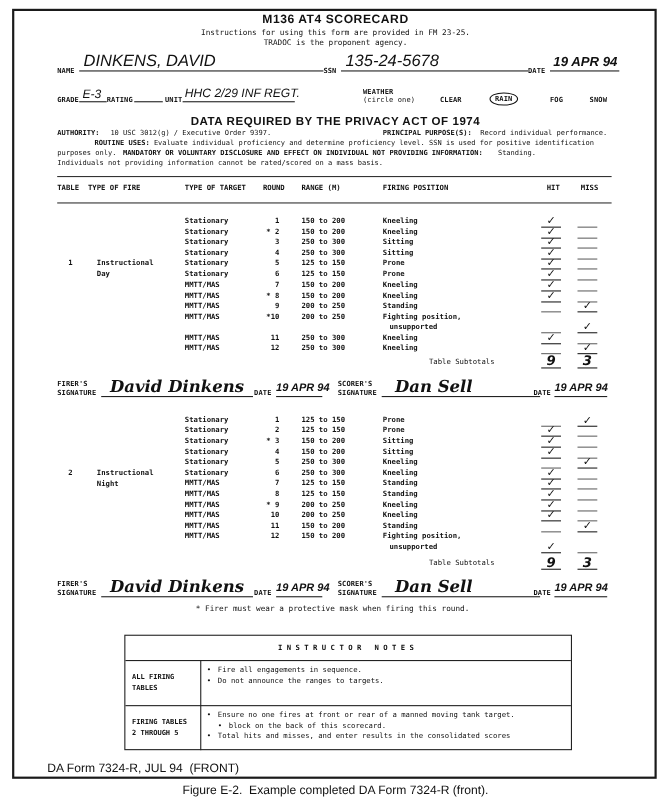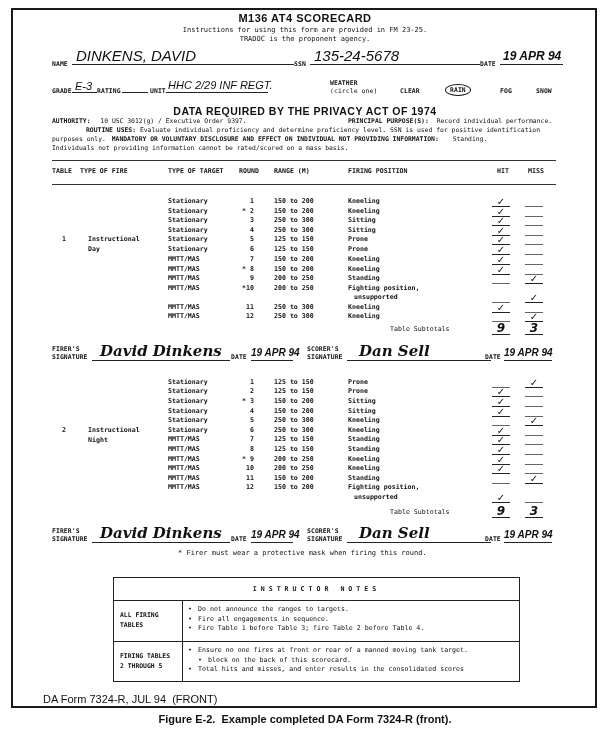--- a/index.html
+++ b/index.html
@@ -350,32 +350,31 @@
 <div class="abs mono small" style="left:178px;top:549px;">*  Firer must wear a protective mask when firing this round.</div>
 
 <div class="notes">
   <div class="hdr mono">INSTRUCTOR NOTES</div>
   <div class="r1">
     <div class="lc mono">
       <div>ALL FIRING</div>
       <div>TABLES</div>
     </div>
     <div class="rc mono">
+      <div>Fire all engagements in sequence.</div>
       <div>Do not announce the ranges to targets.</div>
-      <div>Fire all engagements in sequence.</div>
-      <div>Fire Table 1 before Table 3; fire Table 2 before Table 4.</div>
     </div>
   </div>
   <div class="r2">
     <div class="lc mono">
       <div>FIRING TABLES</div>
       <div>2 THROUGH 5</div>
     </div>
     <div class="rc mono">
       <div>Ensure no one fires at front or rear of a manned moving tank target.</div>
       <div style="padding-left:10px;">block on the back of this scorecard.</div>
       <div>Total hits and misses, and enter results in the consolidated scores</div>
     </div>
   </div>
 </div>
 
 <div class="abs sans" style="left:43px;top:693px;font-size:11px;white-space:pre;">DA Form 7324-R, JUL 94  (FRONT)</div>
-<div class="abs sans" style="left:0;width:610px;text-align:center;top:713px;font-size:11px;font-weight:bold;white-space:pre;">Figure E-2.  Example completed DA Form 7324-R (front).</div>
+<div class="abs sans" style="left:0;width:610px;text-align:center;top:713px;font-size:11px;font-weight:normal;white-space:pre;">Figure E-2.  Example completed DA Form 7324-R (front).</div>
 
 </body></html>

